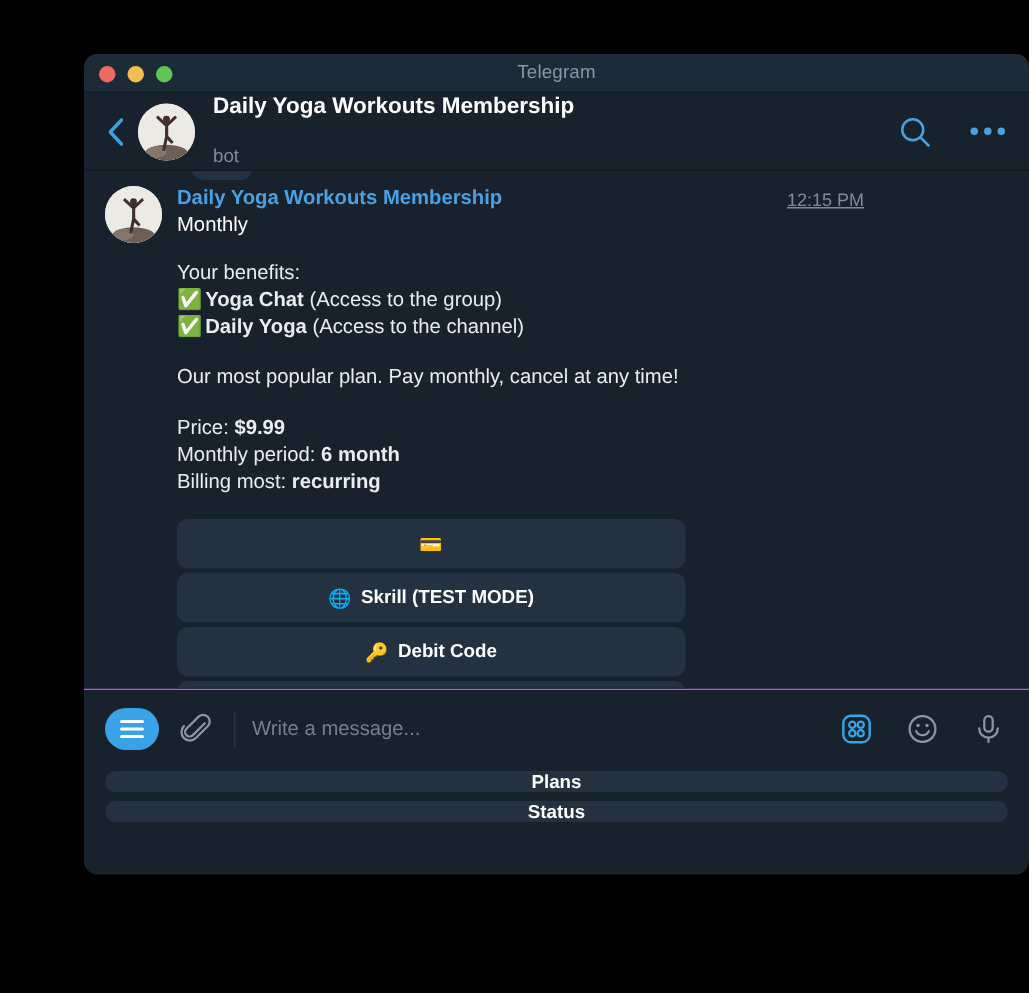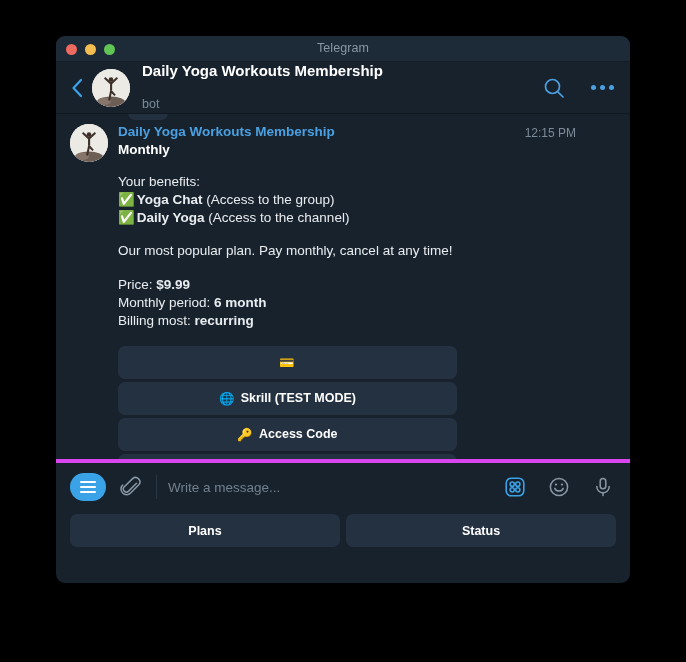--- a/index.html
+++ b/index.html
@@ -9,21 +9,21 @@
     height: 662px;
     background: #000000;
     font-family: "Liberation Sans", sans-serif;
     overflow: hidden;
   }
 
   .window {
     position: absolute;
     left: 56px;
     top: 36px;
-    width: 574px;
+    width: 630px;
     height: 547px;
     background: #18222d;
     border-radius: 9px;
     overflow: hidden;
     box-shadow: 0 6px 26px rgba(0,0,0,0.55);
   }
 
   
   .titlebar {
     position: relative;
@@ -130,24 +130,25 @@
     font-weight: bold;
     color: #4aa0e0;
     cursor: pointer;
   }
   .time {
     position: absolute;
     right: 12px;
     top: 2px;
     font-size: 12px;
     color: #7d8b99;
+    text-decoration: underline;
   }
   .plan-title {
     font-size: 13.5px;
-    font-weight: bold;
+    font-weight: normal;
     color: #ffffff;
     margin-top: 3px;
   }
 
   .msg-text { font-size: 13.5px; color: #e9edf0; line-height: 1.32; }
   .para { margin-top: 16px; }
   .benefit { white-space: nowrap; }
   .check { display: inline-block; width: 15px; }
   .b { font-weight: bold; }
 
@@ -166,21 +167,21 @@
     cursor: pointer;
     gap: 6px;
     user-select: none;
   }
   .kb-emoji { font-size: 12.5px; }
 
   
   .composer {
     height: 52px;
     background: #18222d;
-    border-top: 4px solid #d946ef;
+    border-top: 1px solid #d946ef;
     display: flex;
     align-items: center;
     padding: 0 16px 0 14px;
     gap: 14px;
   }
   .menu-btn {
     width: 36px; height: 28px;
     border-radius: 14px;
     background: #3aa3e8;
     display: flex;
@@ -206,20 +207,21 @@
 
   .composer-icons { display: flex; align-items: center; gap: 22px; flex: 0 0 auto; }
 
   
   .reply-kb {
     height: 44px;
     background: #18222d;
     display: flex;
     gap: 6px;
     padding: 3px 14px 8px 14px;
+    flex-direction: column;
   }
   .reply-btn {
     flex: 1;
     background: #233141;
     border-radius: 7px;
     display: flex;
     align-items: center;
     justify-content: center;
     font-size: 12.5px;
     font-weight: bold;
@@ -352,21 +354,21 @@
         <div class="inline-kb">
           <div class="kb-btn">
             <span class="kb-emoji">💳</span>
           </div>
           <div class="kb-btn">
             <span class="kb-emoji">🌐</span>
             <span>Skrill (TEST MODE)</span>
           </div>
           <div class="kb-btn">
             <span class="kb-emoji">🔑</span>
-            <span>Access Code</span>
+            <span>Debit Code</span>
           </div>
           <div class="kb-btn">
             
           </div>
         </div>
       </div>
     </div>
   </div>
 
   <div class="composer">

